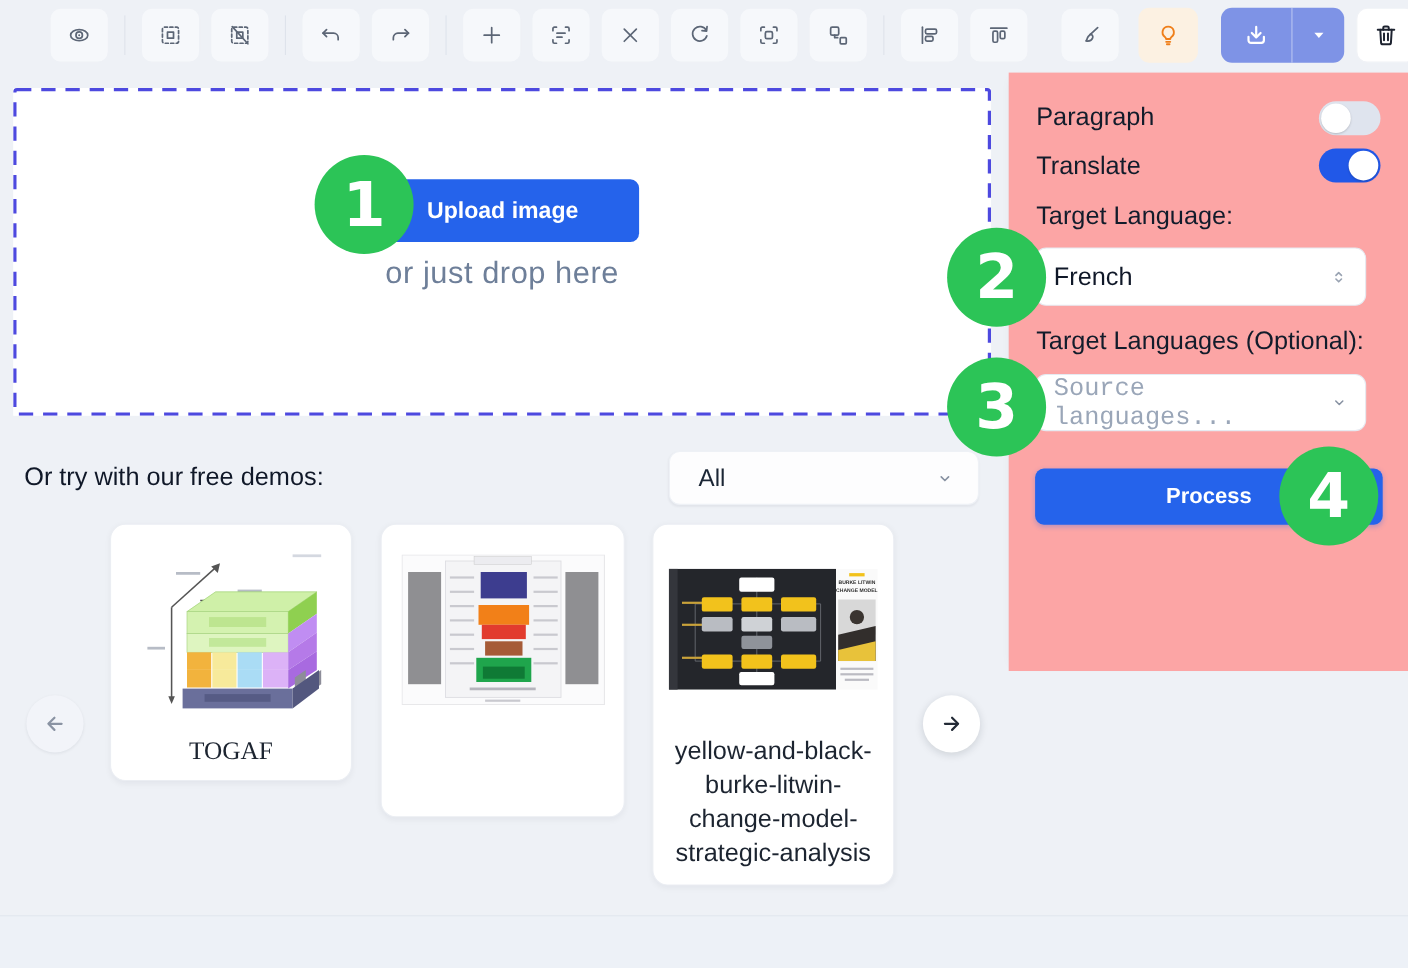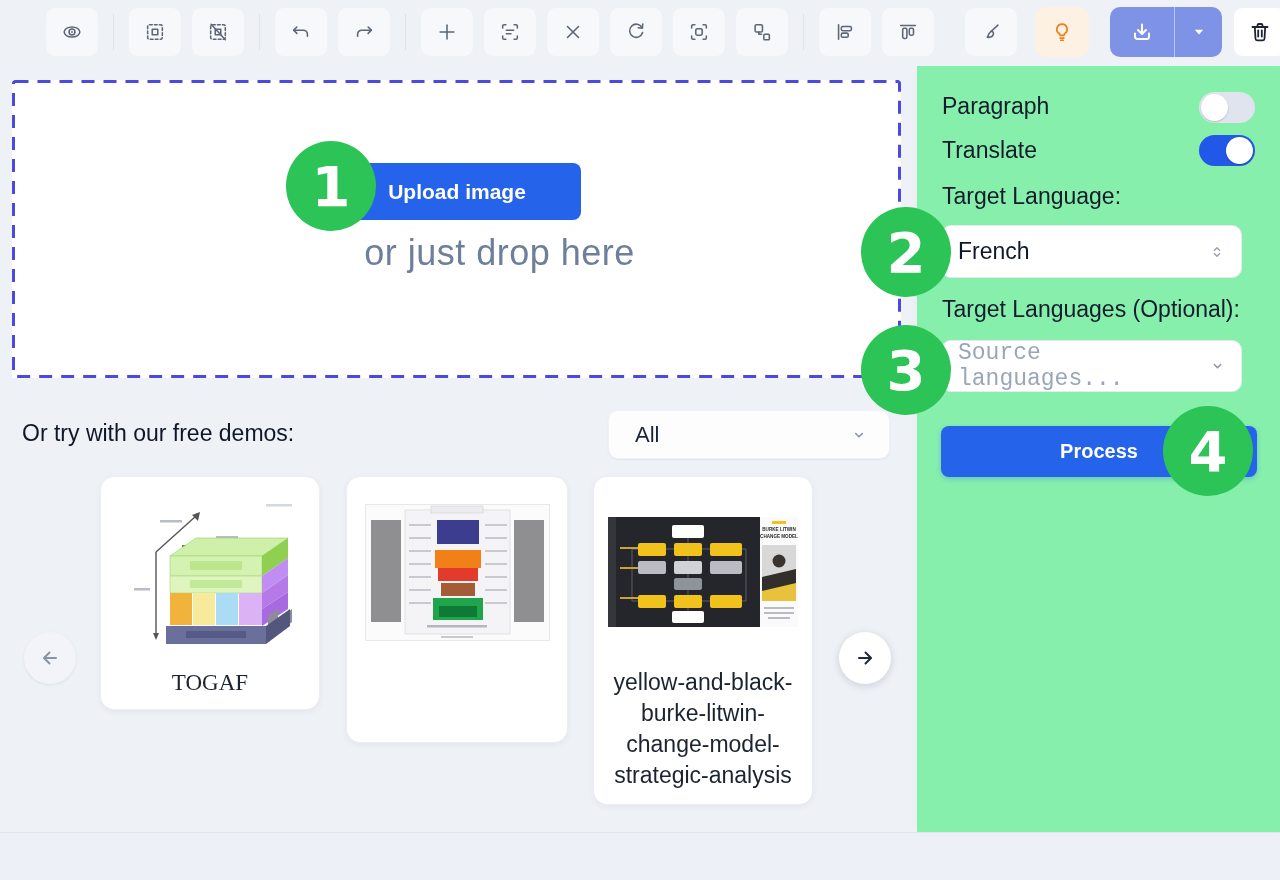--- a/index.html
+++ b/index.html
@@ -19,22 +19,22 @@
   .dl-caret { width:48px; display:flex; align-items:center; justify-content:center; border:none; background:transparent;
               border-left:1px solid rgba(255,255,255,.45); cursor:pointer; }
   .trash-btn { position:absolute; left:1233px; top:7px; width:54px; height:50px; border-radius:10px; background:#ffffff;
                border:1px solid #f0f2f6; display:flex; align-items:center; justify-content:center; cursor:pointer; z-index:6; }
 
   
   .dropzone { position:absolute; left:12px; top:80px; width:889px; height:298px; background:#ffffff; z-index:1; }
   .dropzone svg.dash { position:absolute; left:0; top:0; }
   .upload-btn { position:absolute; left:321px; top:83px; width:248px; height:57px; background:#2563eb; border:none;
                 border-radius:8px; color:#fff; font-size:21px; font-weight:bold; cursor:pointer; font-family:inherit; }
-  .drop-hint { position:absolute; left:0; top:152px; width:100%; text-align:center; font-size:36px; color:#6e7f99;
-               letter-spacing:.5px;padding-left:43px; }
+  .drop-hint { position:absolute; left:0; top:152px; width:100%; text-align:center; font-size:28px; color:#6e7f99;
+               letter-spacing:.5px; }
 
   
   .step-badge { position:absolute; width:90px; height:90px; border-radius:50%; background:#2cc457; color:#fff;
                 display:flex; align-items:center; justify-content:center; font-size:56px; font-weight:bold;
                 font-family:"DejaVu Sans", sans-serif; z-index:30; }
   #step-1 { left:286px; top:141px; }
   #step-2 { left:861px; top:207px; }
   #step-3 { left:861px; top:325px; }
   #step-4 { left:1163px; top:406px; }
 
@@ -50,21 +50,21 @@
   #card-2 { left:346px; width:222px; height:267px; }
   #card-3 { left:593px; width:220px; height:329px; }
   .thumbwrap { height:190px; display:flex; align-items:center; justify-content:center; }
   .caption { text-align:center; font-size:23px; line-height:31px; color:#1c2430; padding:0 10px; overflow-wrap:break-word; }
   .nav-btn { position:absolute; top:632px; width:52px; height:52px; border-radius:50%; border:none;
              display:flex; align-items:center; justify-content:center; cursor:pointer; }
   #nav-prev { left:24px; background:#f2f4f9; box-shadow:0 1px 3px rgba(16,24,40,.08); }
   #nav-next { left:839px; background:#ffffff; box-shadow:0 2px 8px rgba(16,24,40,.15); }
 
   
-  .panel { position:absolute; left:917px; top:66px; width:363px; height:766px; background:#86efac; z-index:10;
+  .panel { position:absolute; left:917px; top:66px; width:363px; height:544px; background:#fca5a5; z-index:10;
            box-shadow:-4px 0 10px -6px rgba(0,0,0,.06); }
   .panel .lbl { position:absolute; font-size:23px; color:#121c2b; }
   #lbl-paragraph { left:25px; top:27px; }
   #lbl-translate { left:25px; top:71px; }
   #lbl-target   { left:25px; top:117px; }
   #lbl-source   { left:25px; top:230px; }
   .toggle { position:absolute; width:56px; height:31px; border-radius:16px; cursor:pointer; }
   .toggle .knob { position:absolute; top:2px; width:27px; height:27px; border-radius:50%; background:#fff;
                   box-shadow:0 1px 2px rgba(0,0,0,.18); }
   #toggle-paragraph { left:282px; top:26px; background:#dfe4ee; }

